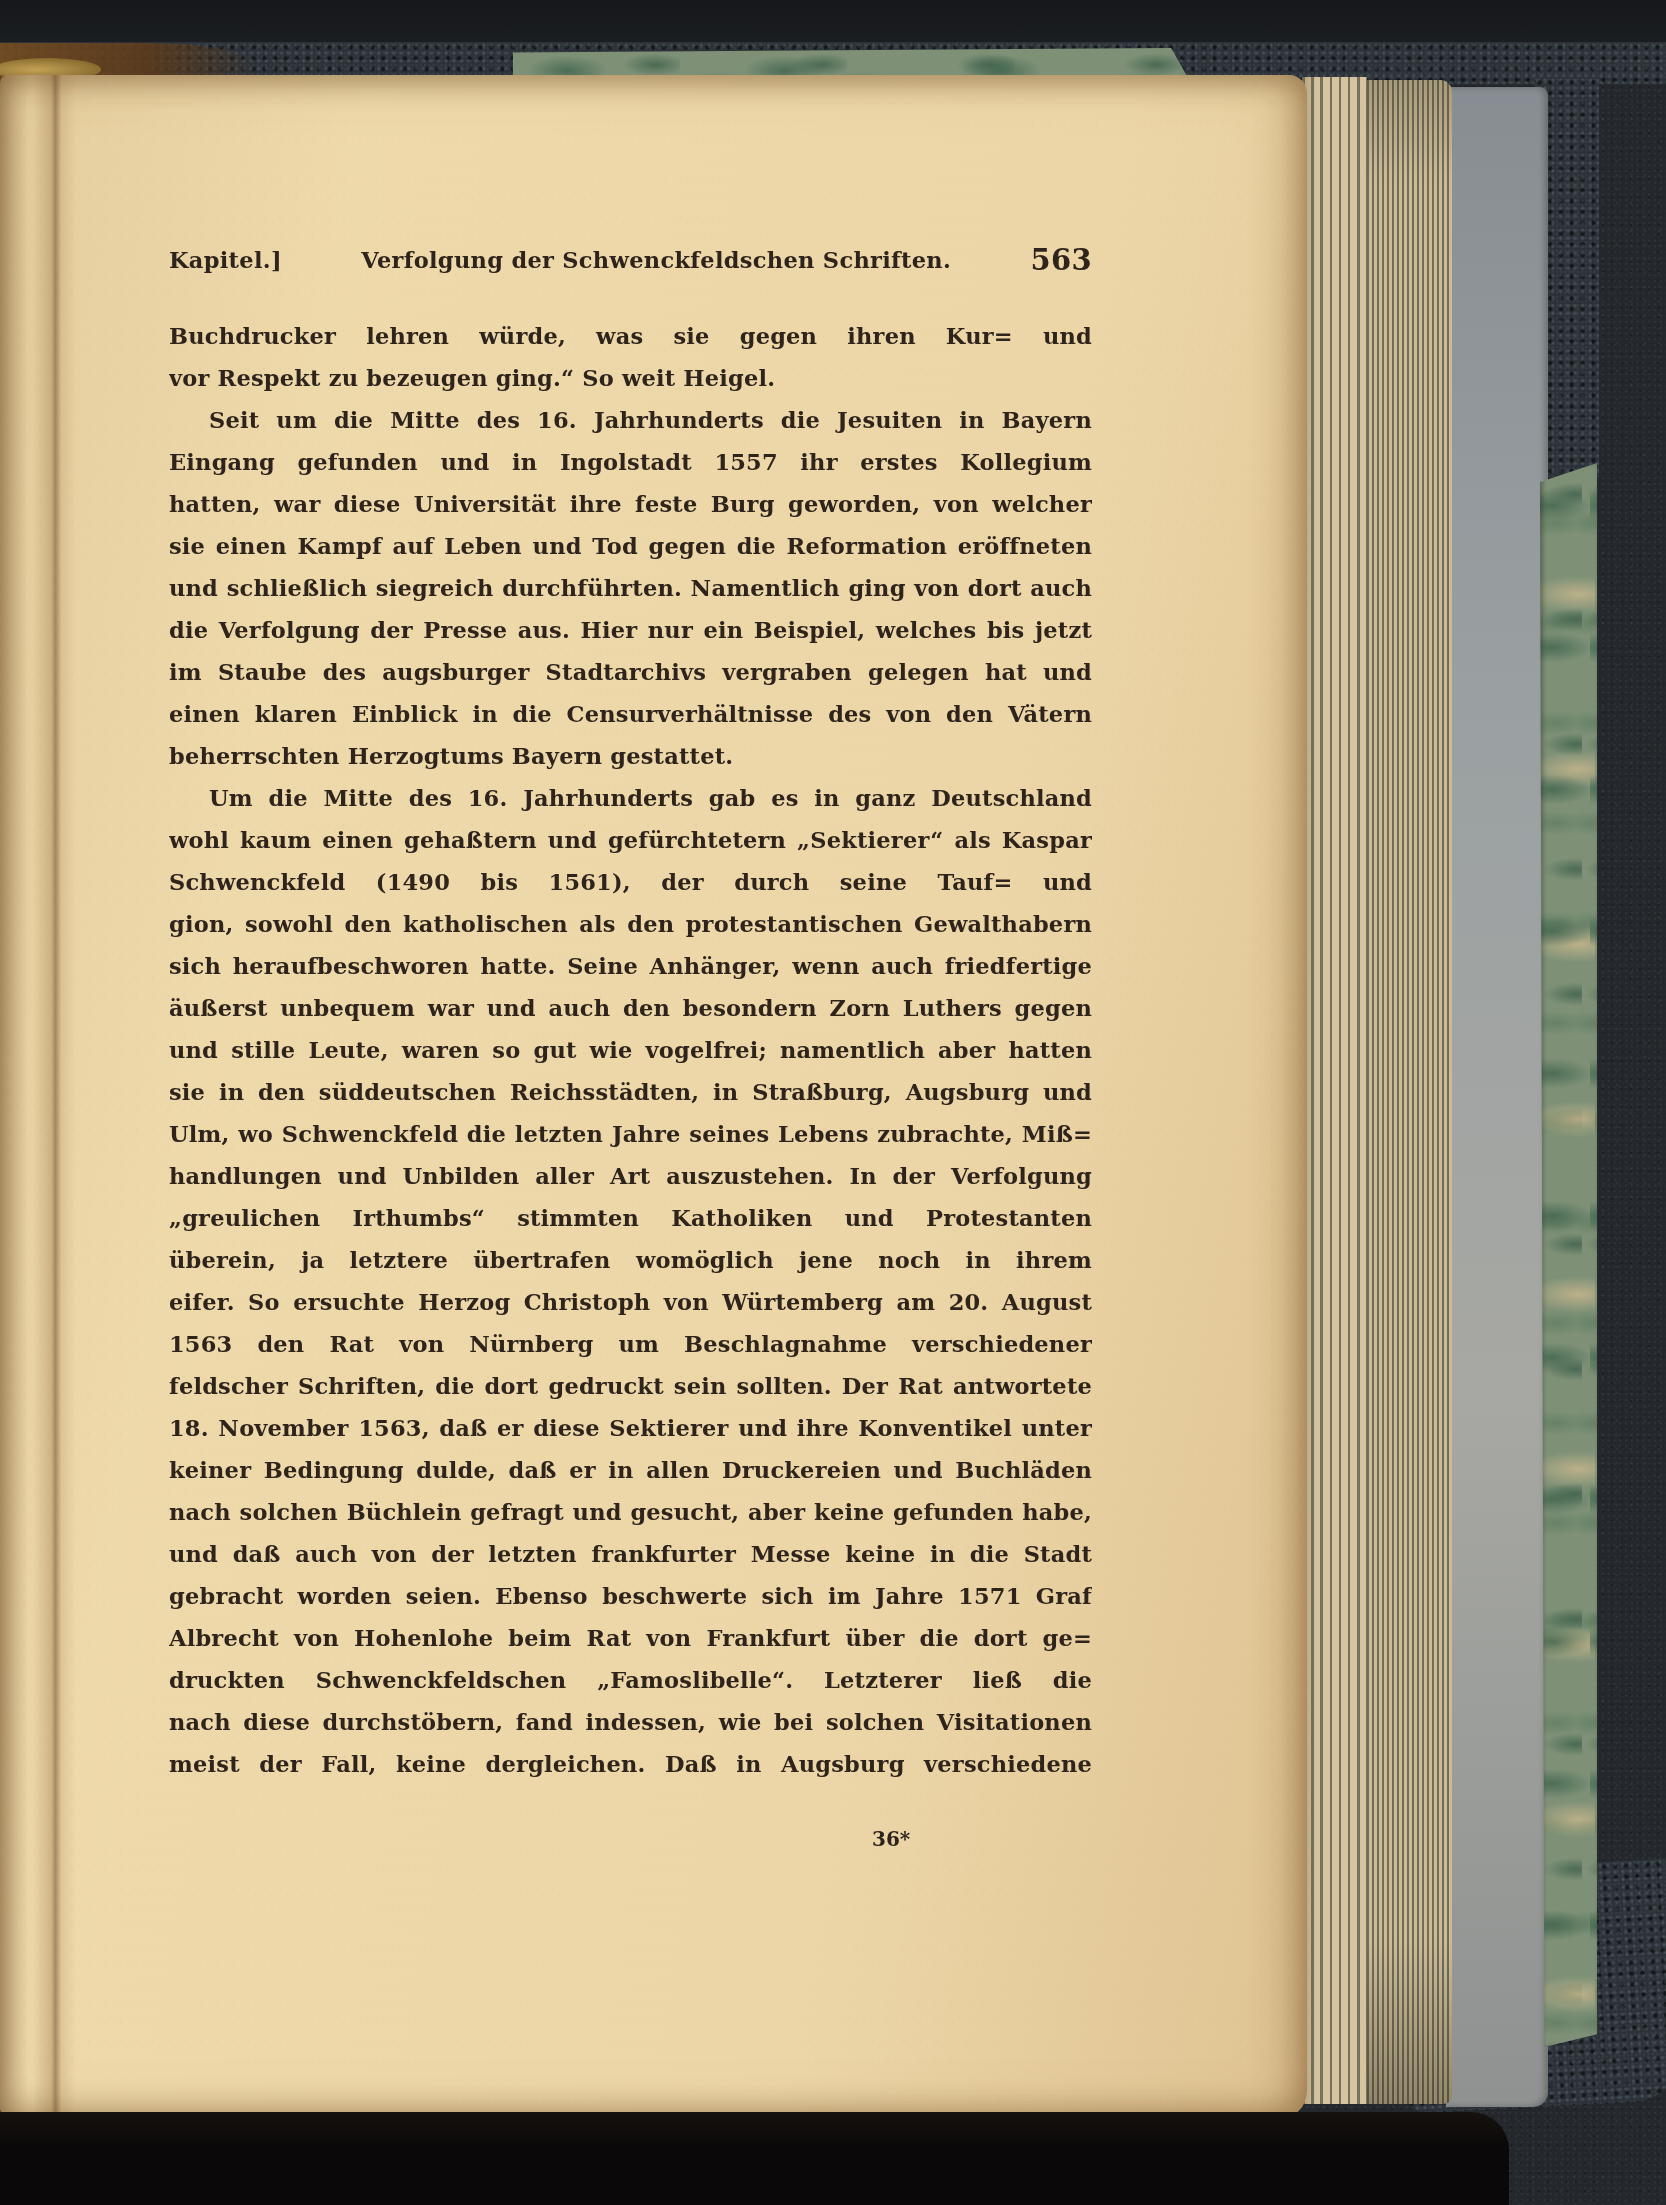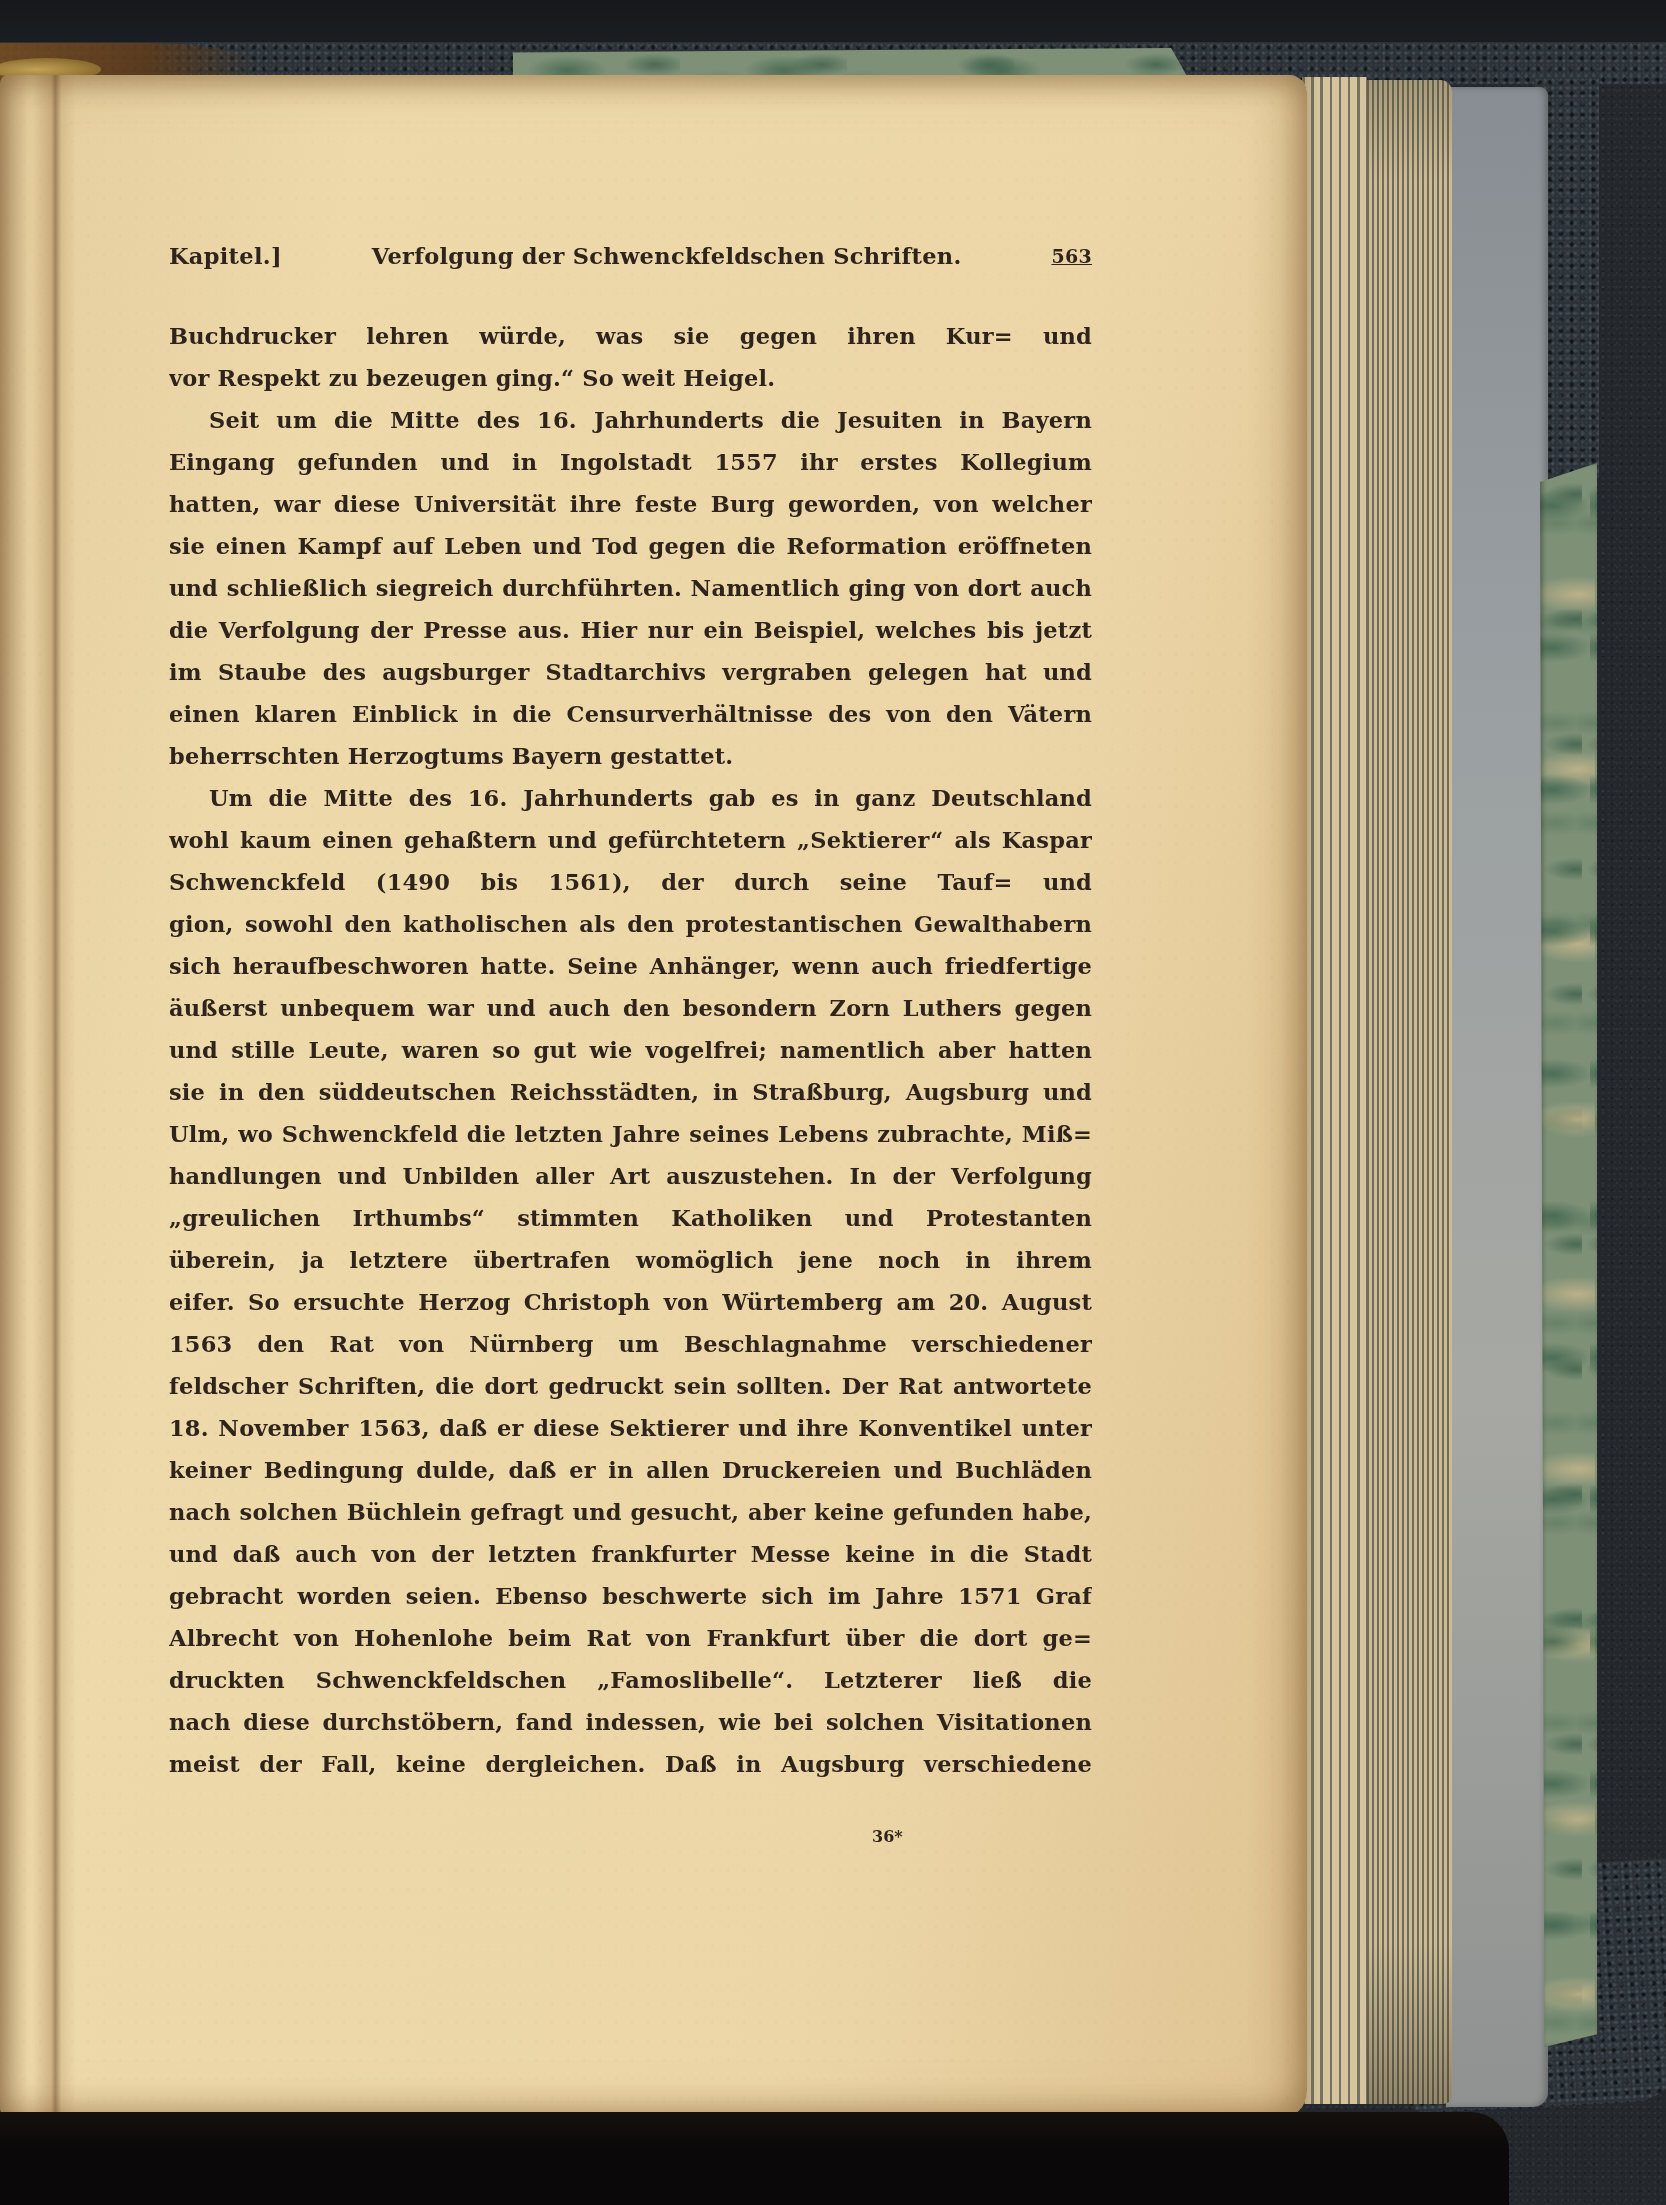--- a/index.html
+++ b/index.html
@@ -83,27 +83,27 @@
                inset 0 0 67px rgba(130,95,45,.12);}
   .gutter{left:33px;top:75px;width:43px;height:2044px;
     background:linear-gradient(90deg,rgba(150,110,60,0),rgba(130,90,45,.28) 42%,rgba(95,60,28,.50) 52%,rgba(150,110,60,.18) 66%,rgba(150,110,60,0));}
   .left-edge-shade{left:0;top:75px;width:28px;height:2044px;
     background:linear-gradient(90deg,rgba(100,65,30,.30),rgba(100,65,30,0));}
   
   .ink{color:#2e241c;}
   .header-row{left:169px;top:243px;width:923px;display:flex;align-items:center;
     font-size:22.5px;font-weight:bold;letter-spacing:0.3px;}
   .header-row .mid{flex:1;text-align:center;}
-  .header-row .num{font-size:19px;text-decoration:underline;}
+  .header-row .num{font-size:29px;}
   .textblock{left:169px;top:315px;width:923px;font-size:22.5px;font-weight:bold;
     letter-spacing:0.2px;}
   .line{line-height:42px;height:42px;overflow:hidden;text-align:justify;white-space:nowrap;}
   .line.j{text-align-last:justify;white-space:normal;}
   .line.indent{padding-left:40px;}
-  .sig{left:872px;top:1827px;font-size:16px;font-weight:bold;}
+  .sig{left:872px;top:1827px;font-size:20px;font-weight:bold;}
 </style>
 </head>
 <body>
 
 <div class="stage">
 
   <div class="abs top-backdrop"></div>
   <div class="abs pebble top-leather"></div>
   <div class="abs brown-patch"></div>
   <div class="abs gold-spot"></div>

